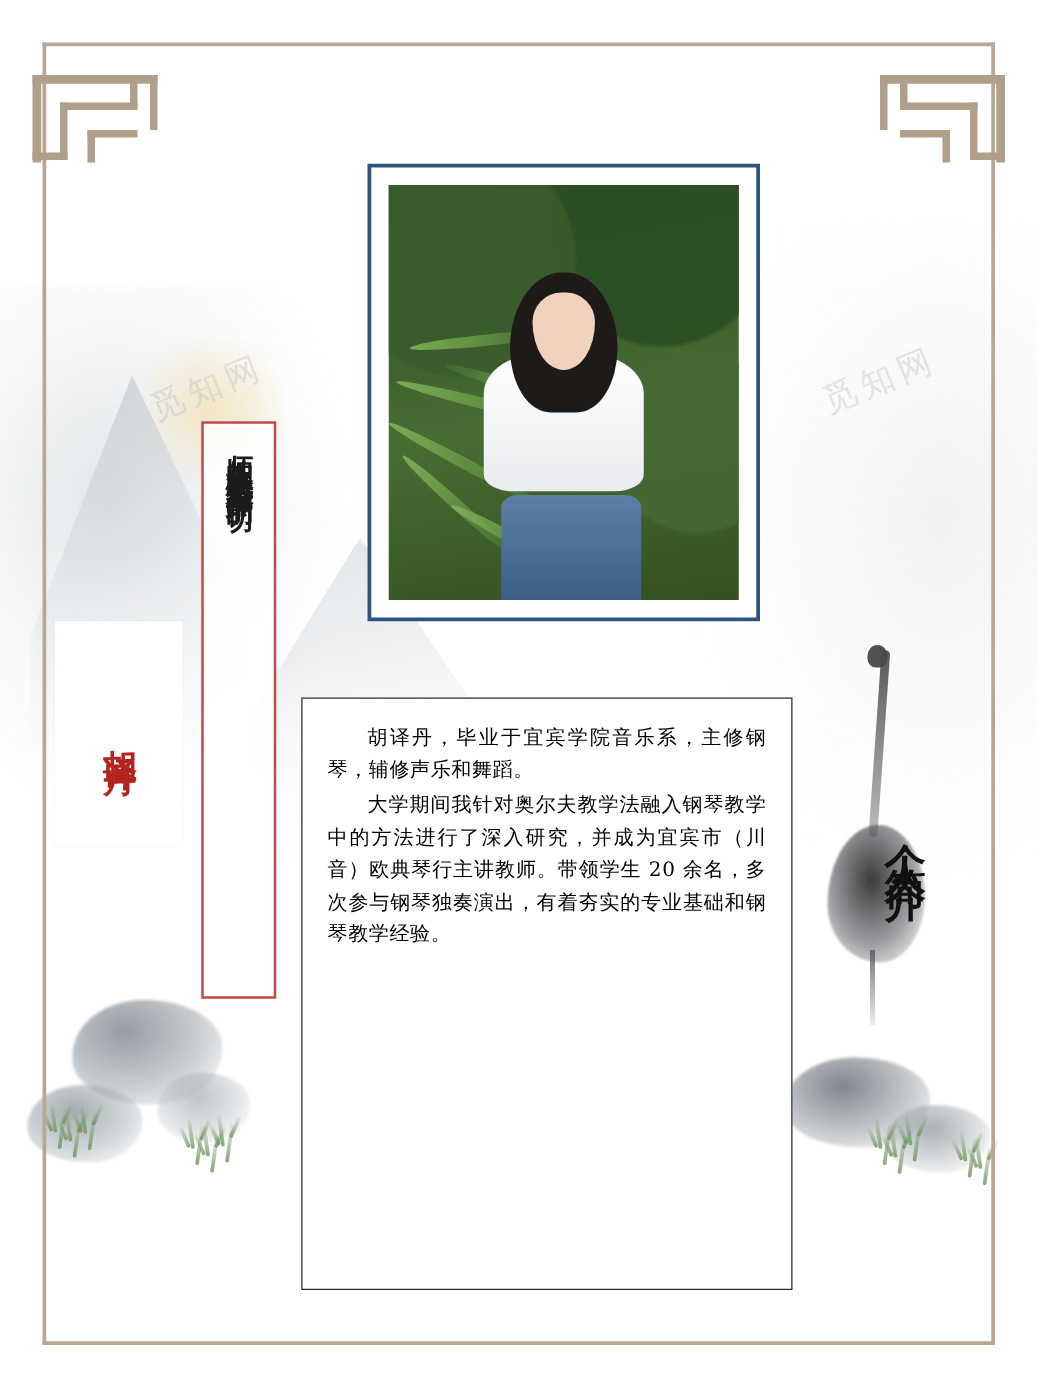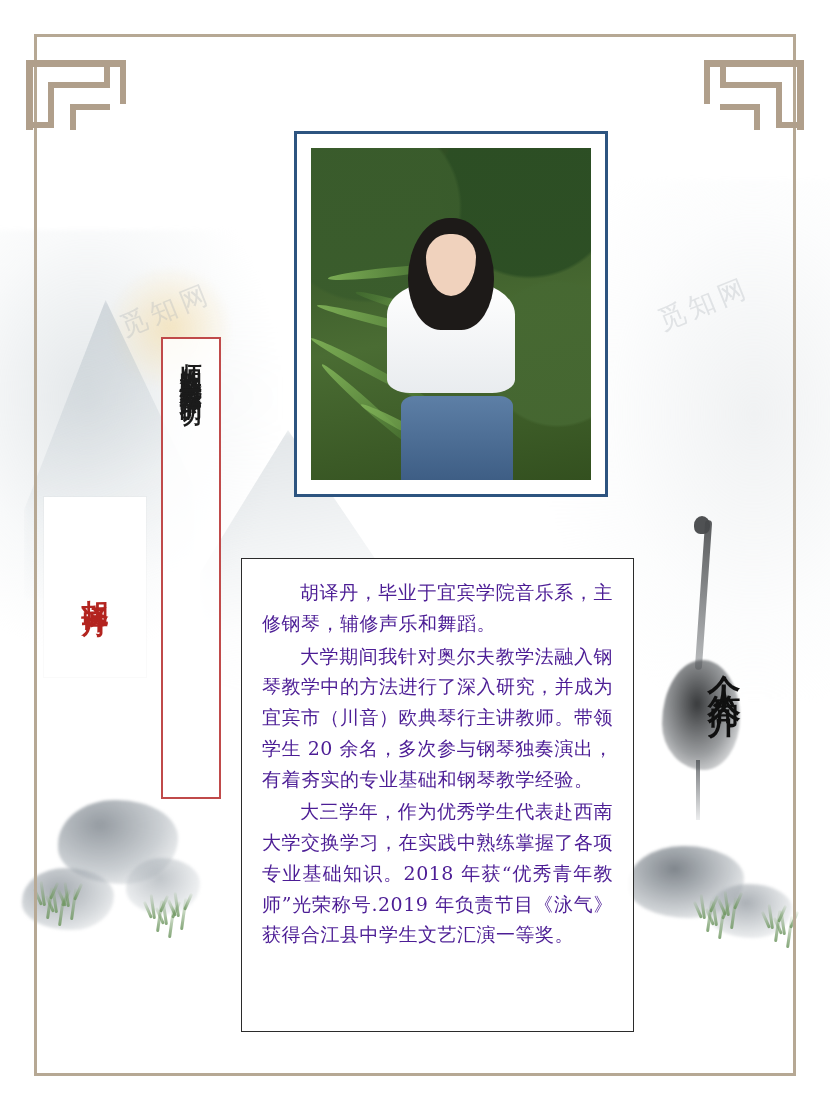--- a/index.html
+++ b/index.html
@@ -173,23 +173,23 @@
   
   .bio-box {
     position: absolute; left: 241px; top: 558px; width: 393px; height: 474px;
     border: 1px solid #2b2b2b; background: rgba(255,255,255,0.93);
     padding: 18px 20px 10px 20px;
   }
   .bio-box p {
     margin: 0 0 2px 0;
     text-indent: 2em;
     font-family: "DejaVu Serif", serif;
-    font-size: 19px;
+    font-size: 16px;
     line-height: 1.62;
-    color: #4c1d95;
+    color: #000000;
     text-align: justify;
     letter-spacing: 0.5px;
   }
 
   
   .section-title {
     position: absolute; right: 84px; top: 648px;
     writing-mode: vertical-rl; text-orientation: upright;
     font-family: "DejaVu Serif", serif; font-weight: bold;
     font-size: 33px; color: #101010; letter-spacing: 10px;
@@ -317,16 +317,15 @@
   <div class="quote-text">师的人格就是教育工作中的一切</div>
 </div>
 
 <div class="name-card">
   <div class="name-text">胡译丹</div>
 </div>
 
 <div class="bio-box">
   <p>胡译丹，毕业于宜宾学院音乐系，主修钢琴，辅修声乐和舞蹈。</p>
   <p>大学期间我针对奥尔夫教学法融入钢琴教学中的方法进行了深入研究，并成为宜宾市（川音）欧典琴行主讲教师。带领学生 20 余名，多次参与钢琴独奏演出，有着夯实的专业基础和钢琴教学经验。</p>
-  <p>大三学年，作为优秀学生代表赴西南大学交换学习，在实践中熟练掌握了各项专业基础知识。2018 年获“优秀青年教师”光荣称号.2019 年负责节目《泳气》获得合江县中学生文艺汇演一等奖。</p>
 </div>
 
 <div class="section-title">个人简介</div>
 
 </body></html>

